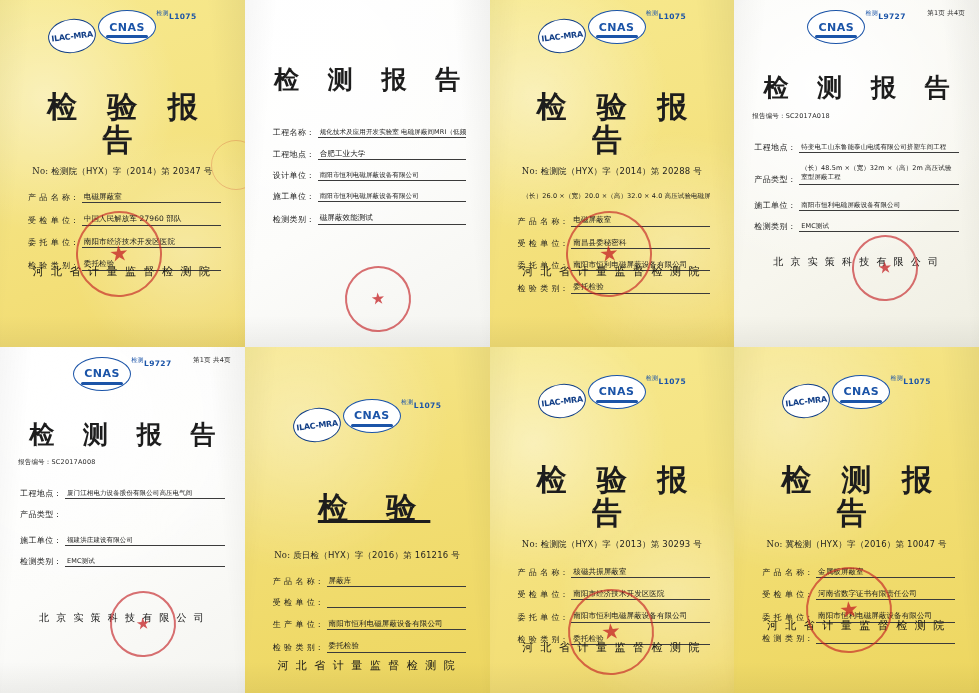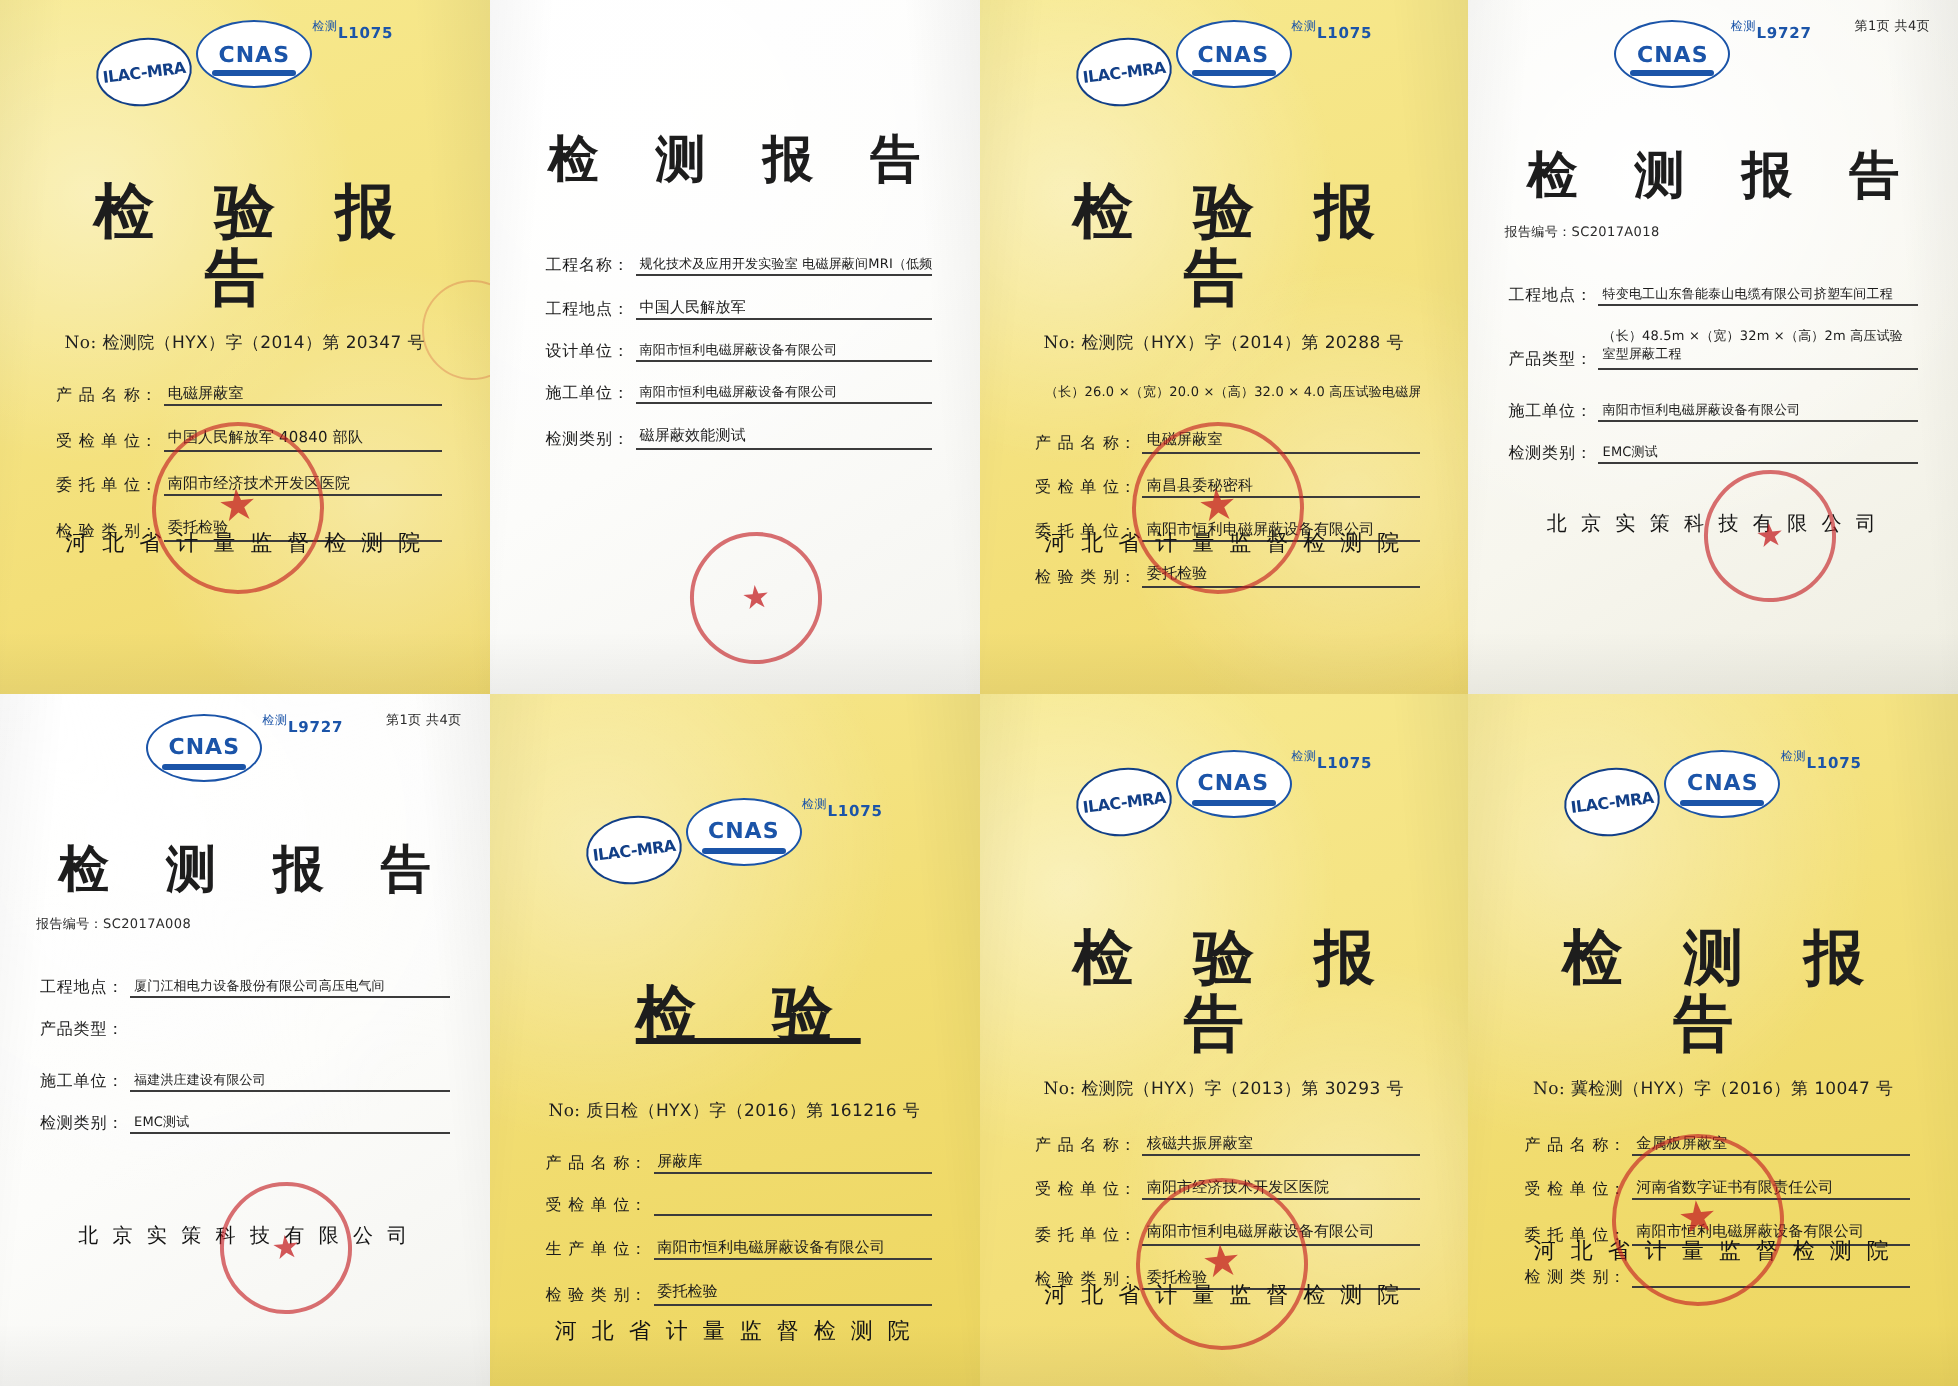--- a/index.html
+++ b/index.html
@@ -236,21 +236,21 @@
       <span>检测院（HYX）字（2014）第 20347 号</span>
     </div>
 
     <div class="fields indent">
       <div class="frow">
         <span class="lbl">产 品 名 称：</span>
         <span class="val">电磁屏蔽室</span>
       </div>
       <div class="frow">
         <span class="lbl">受 检 单 位：</span>
-        <span class="val">中国人民解放军 40840 部队</span>
+        <span class="val">中国人民解放军 27960 部队</span>
       </div>
       <div class="frow">
         <span class="lbl">委 托 单 位：</span>
         <span class="val">南阳市经济技术开发区医院</span>
       </div>
       <div class="frow">
         <span class="lbl">检 验 类 别：</span>
         <span class="val">委托检验</span>
       </div>
     </div>
@@ -269,21 +269,21 @@
 
     <div class="title mid" style="margin-top:4px;">检 测 报 告</div>
 
     <div class="fields indent" style="margin-top:34px;">
       <div class="frow tiny">
         <span class="lbl">工程名称：</span>
         <span class="val">规化技术及应用开发实验室 电磁屏蔽间MRI（低频磁屏蔽工程）</span>
       </div>
       <div class="frow">
         <span class="lbl">工程地点：</span>
-        <span class="val">中国人民解放军</span>
+        <span class="val">合肥工业大学</span>
       </div>
       <div class="frow tiny">
         <span class="lbl">设计单位：</span>
         <span class="val">南阳市恒利电磁屏蔽设备有限公司</span>
       </div>
       <div class="frow tiny">
         <span class="lbl">施工单位：</span>
         <span class="val">南阳市恒利电磁屏蔽设备有限公司</span>
       </div>
       <div class="frow">

